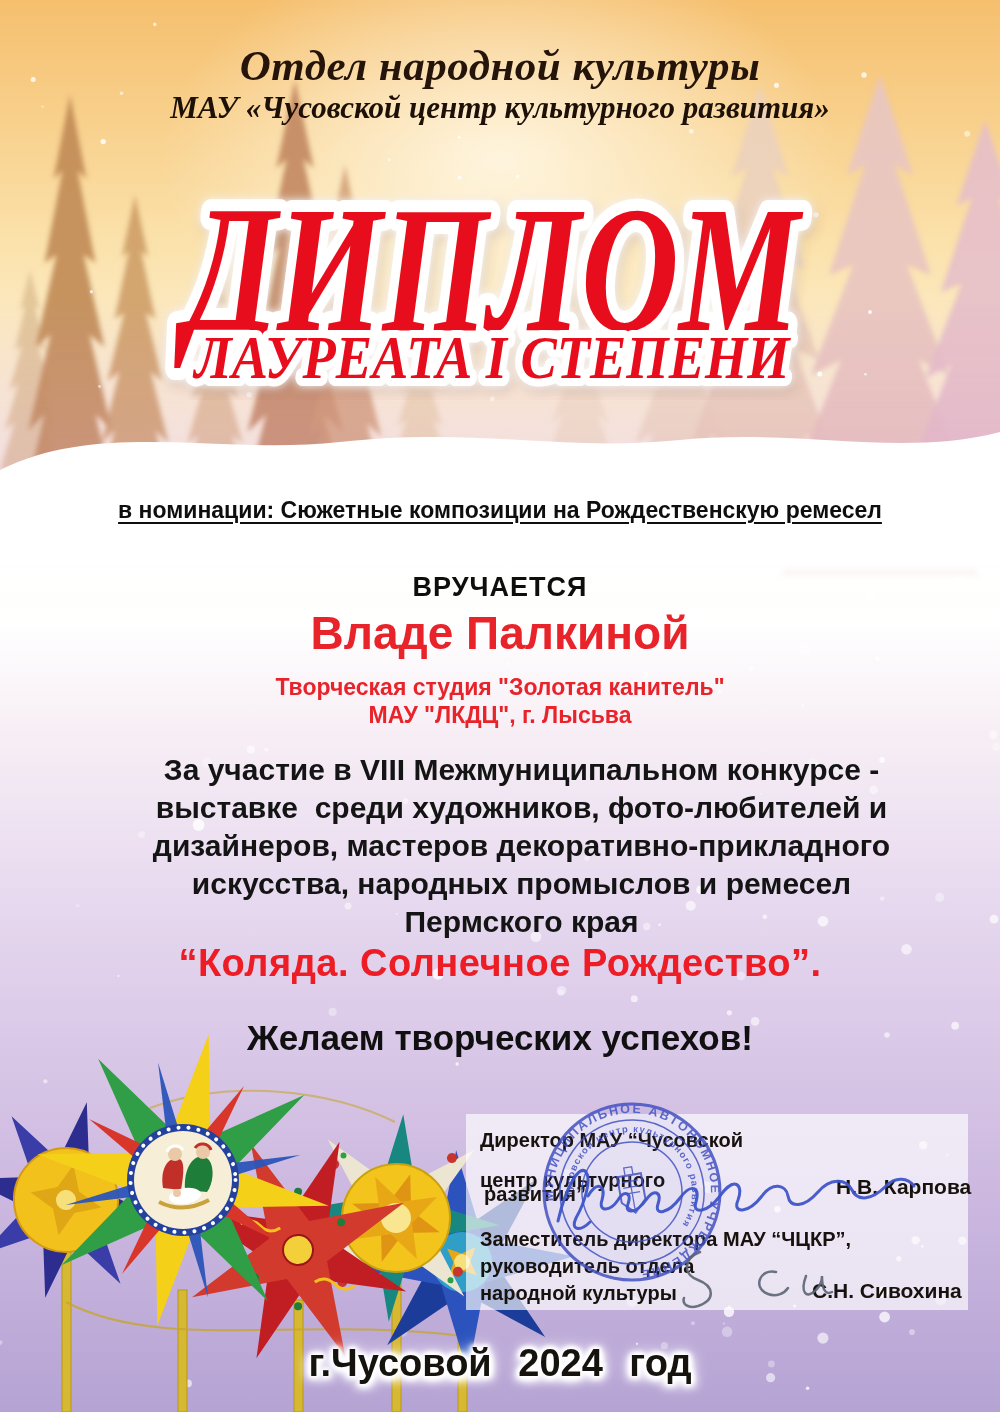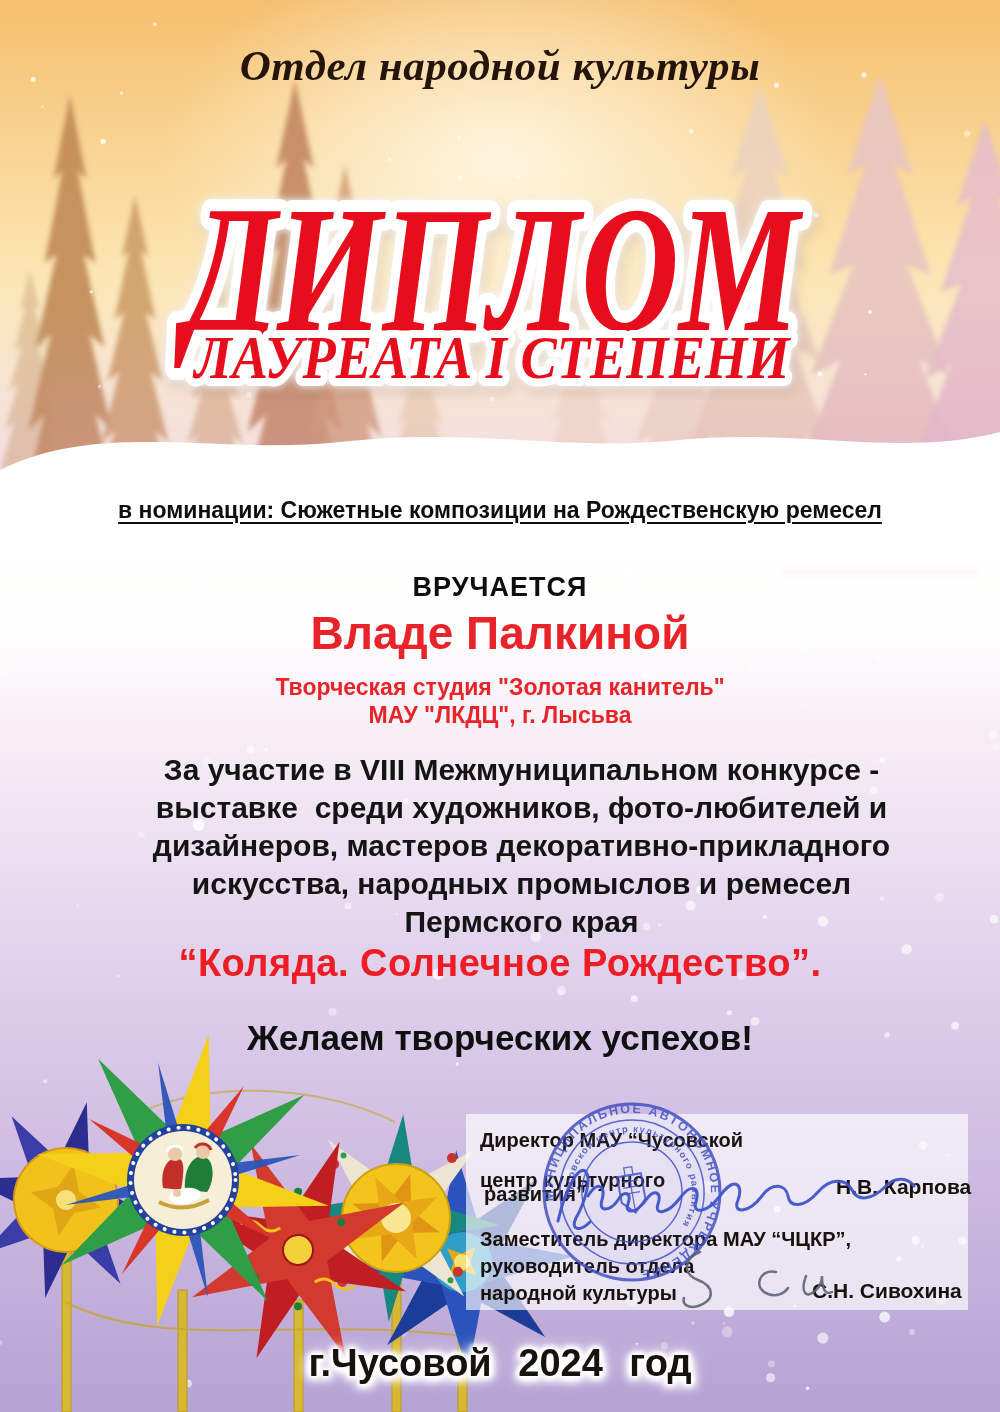--- a/index.html
+++ b/index.html
@@ -310,20 +310,21 @@
           <path d="M12,-32 A9,9 0 0 1 28,-30" stroke="#c03028" stroke-width="3" fill="none"></path>
           <ellipse cx="2" cy="16" rx="16" ry="8" fill="#ffffff" transform="rotate(-8 2 16)"></ellipse>
           <circle cx="-6" cy="13" r="4" fill="#e9c9a8"></circle>
           <path d="M-24,22 Q0,34 26,20" stroke="#c9a23e" stroke-width="4" fill="none"></path>
         </g>
       </g>
     </g>
   </svg>
 
   <div class="t org1">Отдел народной культуры</div>
+  <div class="t org2">МАУ «Чусовской центр культурного развития»</div>
 
   <svg class="titleSvg" width="1000" height="250" viewBox="0 0 1000 250">
     <g filter="url(#tGlow)"></g>
     <defs>
       <filter id="tGlow" x="-20%" y="-40%" width="140%" height="200%">
         <feDropShadow dx="0" dy="0" stdDeviation="5" flood-color="#ffffff" flood-opacity=".95"></feDropShadow>
         <feDropShadow dx="2" dy="4" stdDeviation="4" flood-color="#8a4a4a" flood-opacity=".35"></feDropShadow>
       </filter>
     </defs>
     <g filter="url(#tGlow)" font-family="Liberation Serif,serif" font-style="italic" font-weight="bold" fill="#e8101c" stroke="#ffffff" stroke-linejoin="round" stroke-linecap="round" text-anchor="middle">

